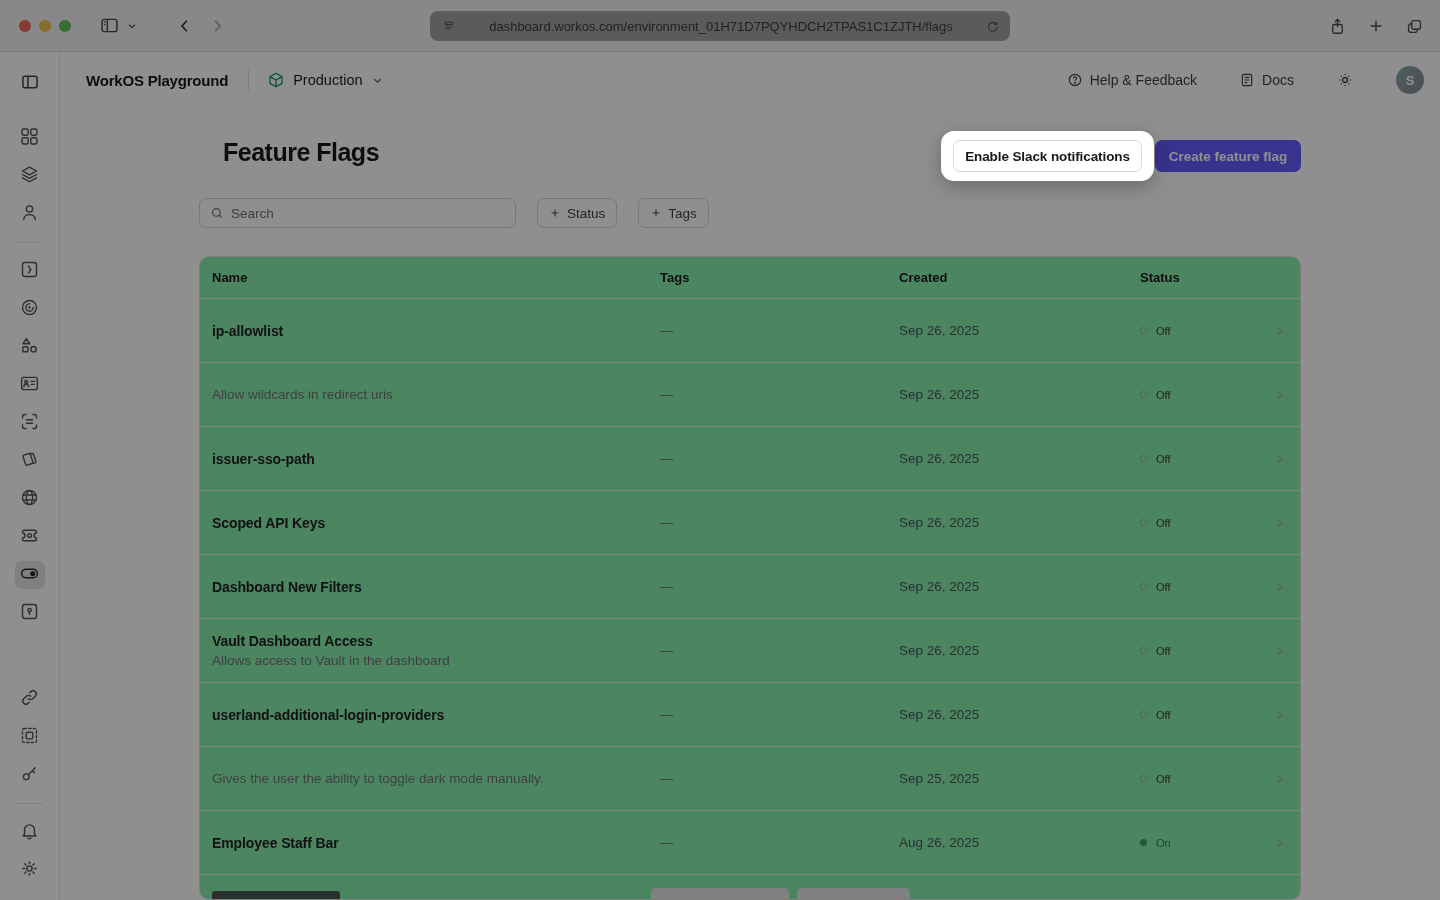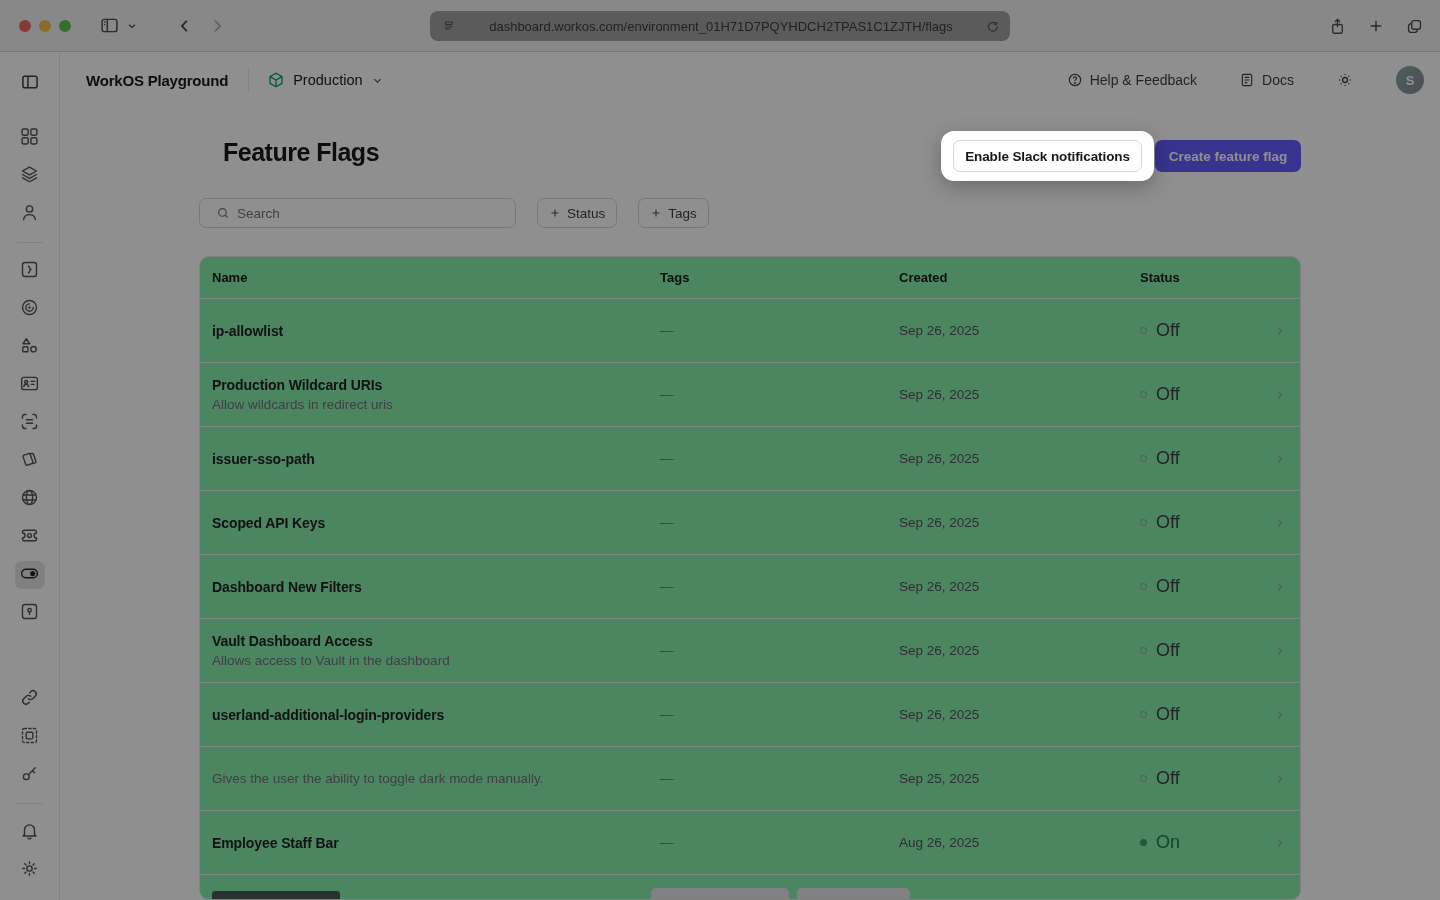--- a/index.html
+++ b/index.html
@@ -42,42 +42,42 @@
   #theme-toggle { background:none; border:none; color:#3F3F46; cursor:pointer; display:flex; }
   #avatar { width:28px; height:28px; border-radius:50%; background:linear-gradient(135deg,#85ada2 0%,#8a97a0 55%,#8b8f96 100%); color:#fff; font-size:13px; font-weight:700; display:flex; align-items:center; justify-content:center; border:none; cursor:pointer; }
 
   
   #main { position:absolute; left:60px; top:56px; right:0; bottom:0; }
   #main-inner { position:relative; margin-left:139px; width:1102px; height:100%; }
   #page-title { position:absolute; left:0; top:30px; font-size:25px; font-weight:700; letter-spacing:-0.5px; color:#18181B;margin-left:24px; }
   #create-flag-btn { position:absolute; left:956px; top:32px; width:146px; height:32px; background:var(--accent); color:#fff; font-size:13.5px; font-weight:600; border:none; border-radius:7px; cursor:pointer; font-family:inherit; }
 
   #filter-row { position:absolute; left:0; top:90px; display:flex; align-items:center; }
-  #search-box { width:317px; height:30px; border:1px solid #D7D7DB; border-radius:7px; display:flex; align-items:center; padding:0 16px; gap:7px; color:#71717A; background:#fff; }
+  #search-box { width:317px; height:30px; border:1px solid #D7D7DB; border-radius:7px; display:flex; align-items:center; padding:0 10px; gap:7px; color:#71717A; background:#fff; }
   #search-input { border:none; outline:none; flex:1; font-size:13.5px; font-family:inherit; color:#18181B; background:transparent; }
   #search-input::placeholder { color:#71717A; }
   .filter-btn { height:30px; margin-left:21px; display:flex; align-items:center; gap:6px; padding:0 11px; background:#fff; border:1px solid #D7D7DB; border-radius:7px; font-size:13.5px; color:#3F3F46; cursor:pointer; font-family:inherit; }
   .filter-btn .plus { color:#52525B; display:flex; }
 
   
   #flags-table { position:absolute; left:0; top:148px; width:1102px; height:644px; border:1px solid #E4E4E7; border-radius:10px; overflow:hidden; background:#86efac; }
   .t-head { position:relative; height:41px; }
   .t-head .cell { font-size:13px; font-weight:700; color:#18181B; }
   .t-row { position:relative; height:64px; border-top:1px solid #ECECEE; cursor:pointer; }
   .cell { position:absolute; top:0; height:100%; display:flex; flex-direction:column; justify-content:center; }
   .cell-name { left:12px; width:440px; }
   .cell-tags { left:460px; font-size:13.5px; color:#71717A; }
   .cell-created { left:699px; font-size:13.5px; color:#52525B; }
   .cell-status { left:940px; flex-direction:row; align-items:center; gap:9px; }
   .flag-name { font-size:14px; font-weight:700; color:#202024; letter-spacing:-0.1px; line-height:20px; }
   .flag-desc { font-size:13.5px; color:#71717A; line-height:20px; }
   .dot { width:7px; height:7px; border-radius:50%; }
   .dot.off { border:1.5px solid #A1A1AA; background:transparent; }
   .dot.on { background:var(--on-dot); }
-  .status-label { font-size:18px; color:#3F3F46; }
+  .status-label { font-size:11px; color:#3F3F46; }
   .status-label.on { color:var(--on-text); }
   .row-chev { position:absolute; right:14px; top:50%; transform:translateY(-50%); color:#A1A1AA; display:flex; cursor:pointer; }
   .tag-pill { position:absolute; height:24px; border-radius:5px; background:#E7E7E9; top:13px; }
   .name-stub { position:absolute; left:12px; top:16px; width:128px; height:15px; border-radius:3px; background:#3F3F46; opacity:.85; }
 
   
   #dim-overlay { position:absolute; left:0; top:0; width:1440px; height:900px; background:rgba(0,0,0,0.44); z-index:50; }
   #spotlight { position:absolute; left:941px; top:131px; width:213px; height:50px; background:#fff; border-radius:13px; z-index:60; box-shadow:0 6px 20px rgba(0,0,0,0.25); }
   #enable-slack-btn { position:absolute; left:12px; top:9px; width:189px; height:32px; background:#fff; border:1px solid #D8D8DC; border-radius:7px; font-size:13.5px; font-weight:700; color:#18181B; cursor:pointer; font-family:inherit; letter-spacing:-0.1px; }
 </style>
@@ -379,21 +379,20 @@
       <span class="status-label ">Off</span>
     </div>
     <span class="row-chev">
                 <svg width="13" height="13" viewBox="0 0 24 24" fill="none" stroke="currentColor" stroke-width="2">
                   <path d="M9 5.5 16 12l-7 6.5"></path>
                 </svg>
               </span>
             </div>
             <div class="t-row">
     <div class="cell cell-name">
-      <div class="flag-name">Production Wildcard URIs</div>
       <div class="flag-desc">Allow wildcards in redirect uris</div>
     </div>
     <div class="cell cell-tags">—</div>
     <div class="cell cell-created">Sep 26, 2025</div>
     <div class="cell cell-status">
       <span class="dot off"></span>
       <span class="status-label ">Off</span>
     </div>
     <span class="row-chev">
                 <svg width="13" height="13" viewBox="0 0 24 24" fill="none" stroke="currentColor" stroke-width="2">

